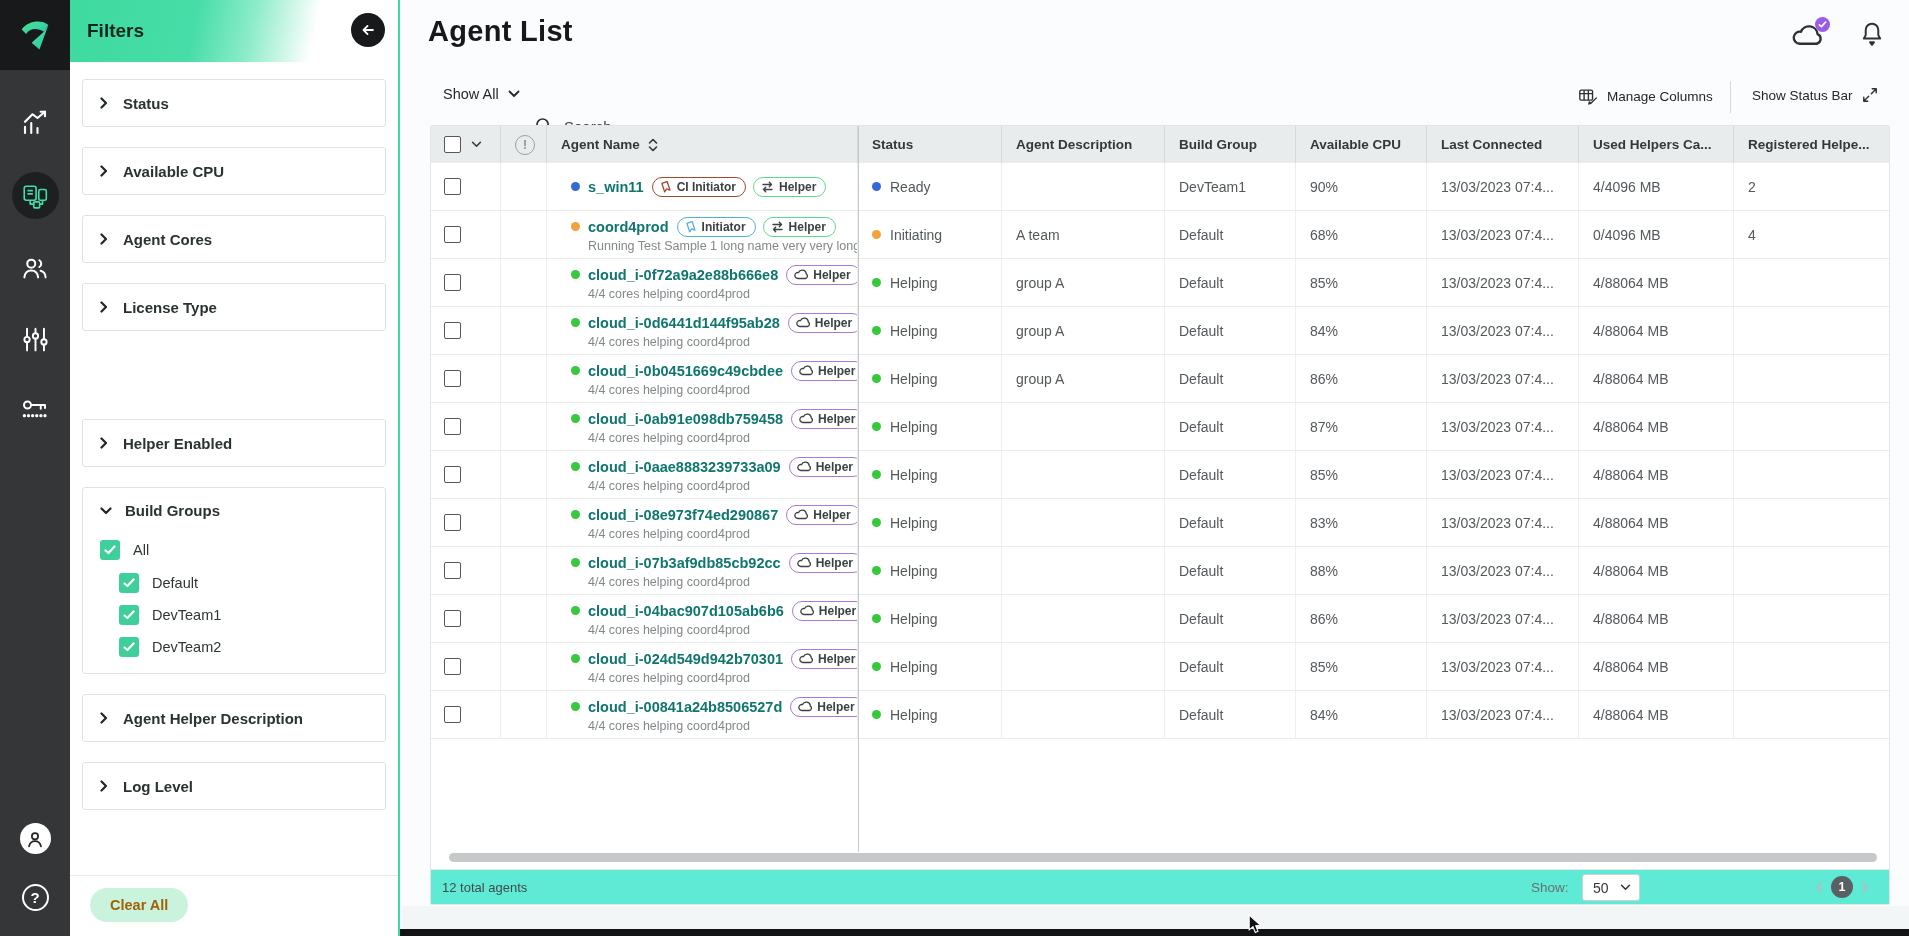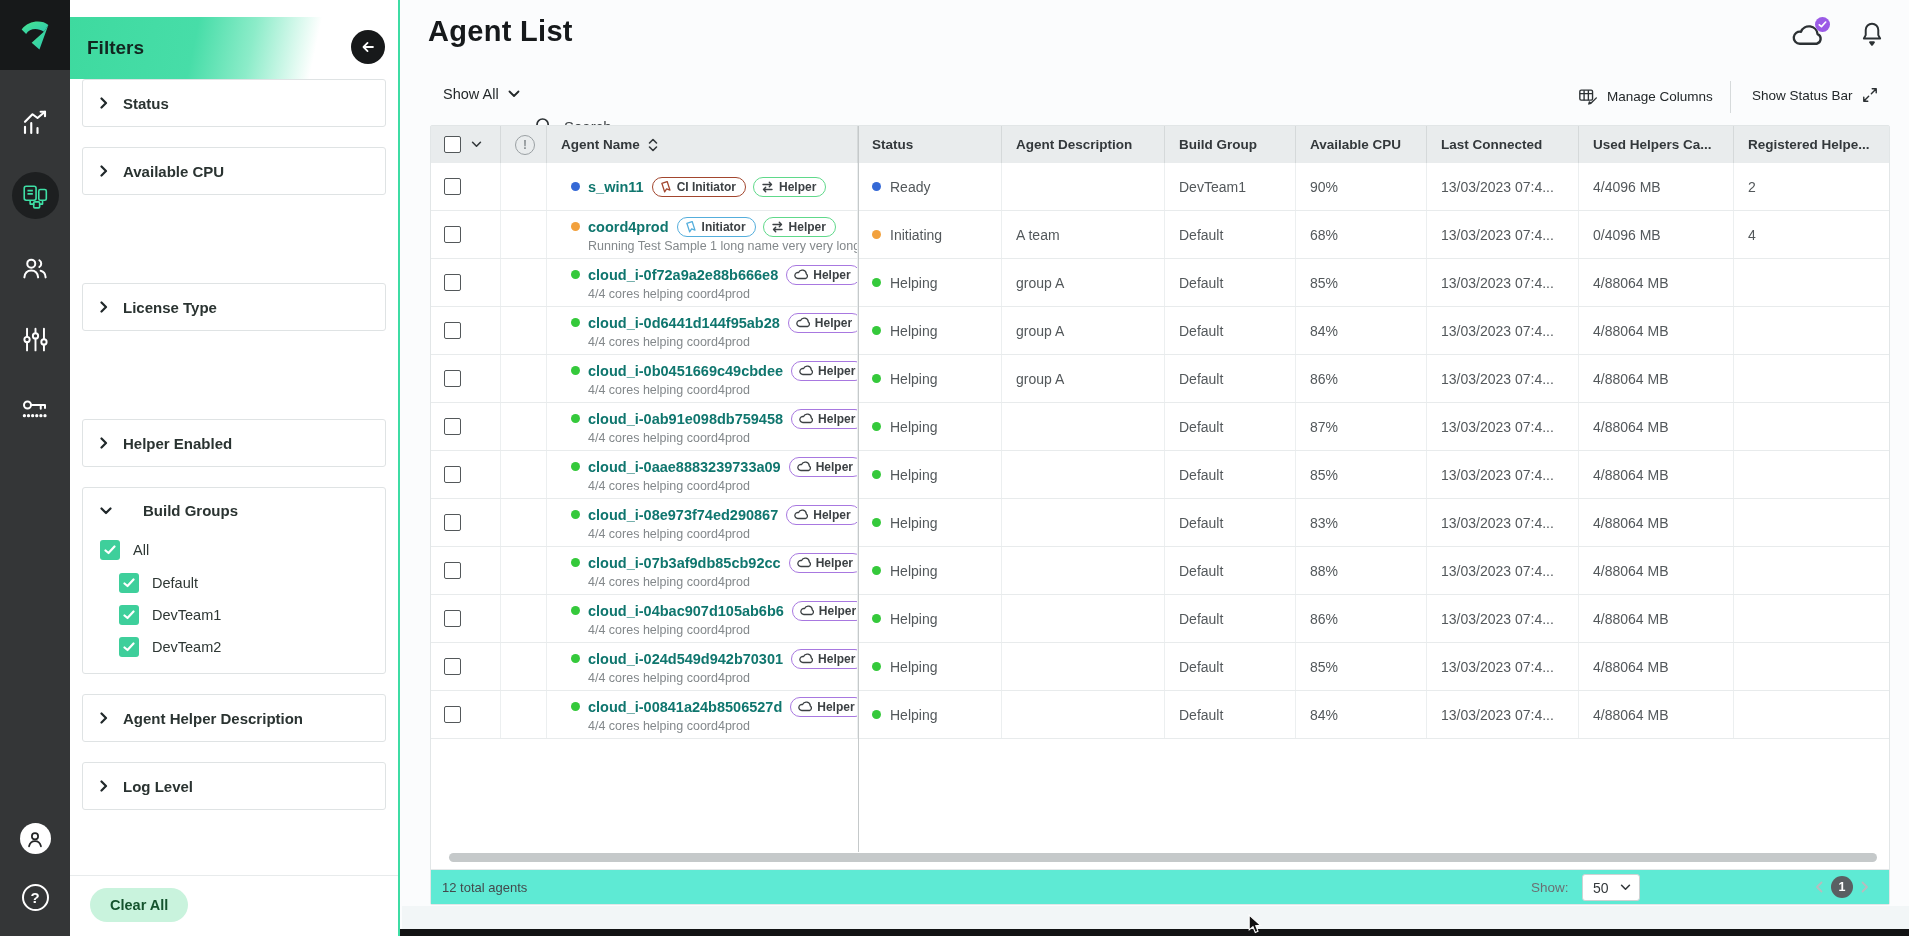--- a/index.html
+++ b/index.html
@@ -13,33 +13,33 @@
   .rail-item { position:absolute; left:0; width:70px; display:flex; justify-content:center; cursor:pointer; }
   .ri-analytics { top:108px; } .ri-users { top:253px; } .ri-sliders { top:325px; } .ri-key { top:395px; }
   .ri-agents { top:172px; }
   .agents-circle { width:47px; height:47px; border-radius:50%; background:#1d1f20; display:flex; align-items:center; justify-content:center; }
   .ri-account { top:823px; } .ri-help { top:884px; }
   .avatar-circle { width:31px; height:31px; border-radius:50%; background:#fff; display:flex; align-items:center; justify-content:center; }
   .help-circle { width:27px; height:27px; border-radius:50%; border:2px solid #fff; color:#fff; font-size:15px; font-weight:700; display:flex; align-items:center; justify-content:center; }
 
   
   .filters-panel { position:absolute; left:70px; top:0; width:330px; height:936px; background:#fff; border-right:2px solid var(--accent-green); z-index:4; }
-  .filters-header { height:62px; background:linear-gradient(102deg,#3eda9f 0%,#47dda8 38%,#8cecc9 55%,#ffffff 74%); display:flex; align-items:center; padding-left:17px; position:relative;margin-top:17px; }
+  .filters-header { height:62px; background:linear-gradient(102deg,#3eda9f 0%,#47dda8 38%,#8cecc9 55%,#ffffff 74%); display:flex; align-items:center; padding-left:17px; position:relative; }
   .filters-title { font-size:19px; font-weight:700; color:#122620; }
   .back-btn { position:absolute; right:13px; top:13px; width:34px; height:34px; border-radius:50%; background:#17191a; display:flex; align-items:center; justify-content:center; cursor:pointer; }
   .filter-box { position:absolute; left:12px; width:304px; height:48px; border:1px solid #dfe3e4; border-radius:3px; background:#fff; display:flex; align-items:center; gap:15px; padding-left:17px; font-size:15px; font-weight:700; color:#2a3331; cursor:pointer; }
   .fb-0{top:79px} .fb-1{top:147px} .fb-2{top:215px} .fb-3{top:283px} .fb-4{top:351px} .fb-5{top:419px}
   .fb-exp { top:487px; height:187px; display:block; padding:0; cursor:default; }
   .fb-6{top:694px} .fb-7{top:762px}
-  .fb-head { display:flex; align-items:center; gap:31px; padding:14px 0 0 17px; font-size:15px; font-weight:700; color:#2a3331; cursor:pointer; }
+  .fb-head { display:flex; align-items:center; gap:13px; padding:14px 0 0 17px; font-size:15px; font-weight:700; color:#2a3331; cursor:pointer; }
   .opt { position:absolute; display:flex; align-items:center; gap:13px; font-size:14.5px; font-weight:400; color:#2e3734; cursor:pointer; }
   .opt-0{left:17px; top:52px} .opt-1{left:36px; top:85px} .opt-2{left:36px; top:117px} .opt-3{left:36px; top:149px}
   .cb-checked { width:20px; height:20px; border-radius:3px; background:var(--checkbox-green); display:flex; align-items:center; justify-content:center; }
   .filters-divider { position:absolute; left:0; right:0; top:875px; border-top:1px solid #e8ebec; }
-  .clear-all { position:absolute; left:20px; top:888px; background:#c9f3dd; color:#14532d; font-size:14.5px; font-weight:600; padding:9px 20px; border-radius:18px; cursor:pointer; }
+  .clear-all { position:absolute; left:20px; top:888px; background:#c9f3dd; color:#a16207; font-size:14.5px; font-weight:600; padding:9px 20px; border-radius:18px; cursor:pointer; }
 
   
   .main { position:absolute; left:400px; top:0; width:1509px; height:936px; }
   .page-title { position:absolute; left:28px; top:15px; font-size:29px; font-weight:800; color:#16191b; letter-spacing:.3px; }
   .cloud-btn { position:absolute; left:1390px; top:21px; cursor:pointer; }
   .cloud-badge { position:absolute; right:-4px; top:-4px; width:15px; height:15px; border-radius:50%; background:var(--notification-badge); display:flex; align-items:center; justify-content:center; }
   .bell-btn { position:absolute; left:1459px; top:19px; cursor:pointer; }
 
   .show-all { position:absolute; left:43px; top:86px; display:flex; align-items:center; gap:9px; font-size:14.5px; color:#23282a; cursor:pointer; }
   .search-wrap { position:absolute; left:134px; top:83px; display:flex; align-items:center; gap:10px;margin-top:33px; }
@@ -175,20 +175,26 @@
         <path d="M1.5 1.5 6 6l-4.5 4.5"></path>
       </svg>
     <span>Status</span>
   </div>
   <div class="filter-box fb-1">
     <svg width="8" height="12" viewBox="0 0 8 12" fill="none" stroke="#20282a" stroke-width="2.2" stroke-linecap="round" stroke-linejoin="round">
         <path d="M1.5 1.5 6 6l-4.5 4.5"></path>
       </svg>
     <span>Available CPU</span>
   </div>
+  <div class="filter-box fb-2">
+    <svg width="8" height="12" viewBox="0 0 8 12" fill="none" stroke="#20282a" stroke-width="2.2" stroke-linecap="round" stroke-linejoin="round">
+        <path d="M1.5 1.5 6 6l-4.5 4.5"></path>
+      </svg>
+    <span>Agent Cores</span>
+  </div>
   <div class="filter-box fb-3">
     <svg width="8" height="12" viewBox="0 0 8 12" fill="none" stroke="#20282a" stroke-width="2.2" stroke-linecap="round" stroke-linejoin="round">
         <path d="M1.5 1.5 6 6l-4.5 4.5"></path>
       </svg>
     <span>License Type</span>
   </div>
   <div class="filter-box fb-5">
     <svg width="8" height="12" viewBox="0 0 8 12" fill="none" stroke="#20282a" stroke-width="2.2" stroke-linecap="round" stroke-linejoin="round">
         <path d="M1.5 1.5 6 6l-4.5 4.5"></path>
       </svg>

